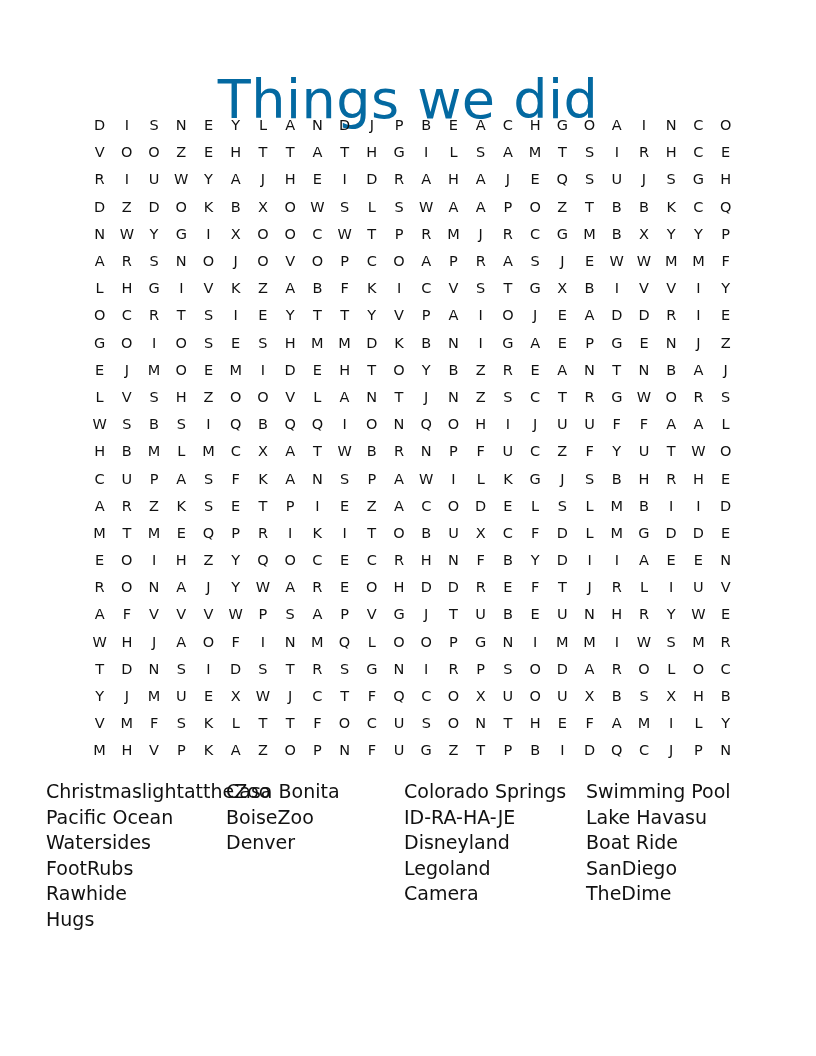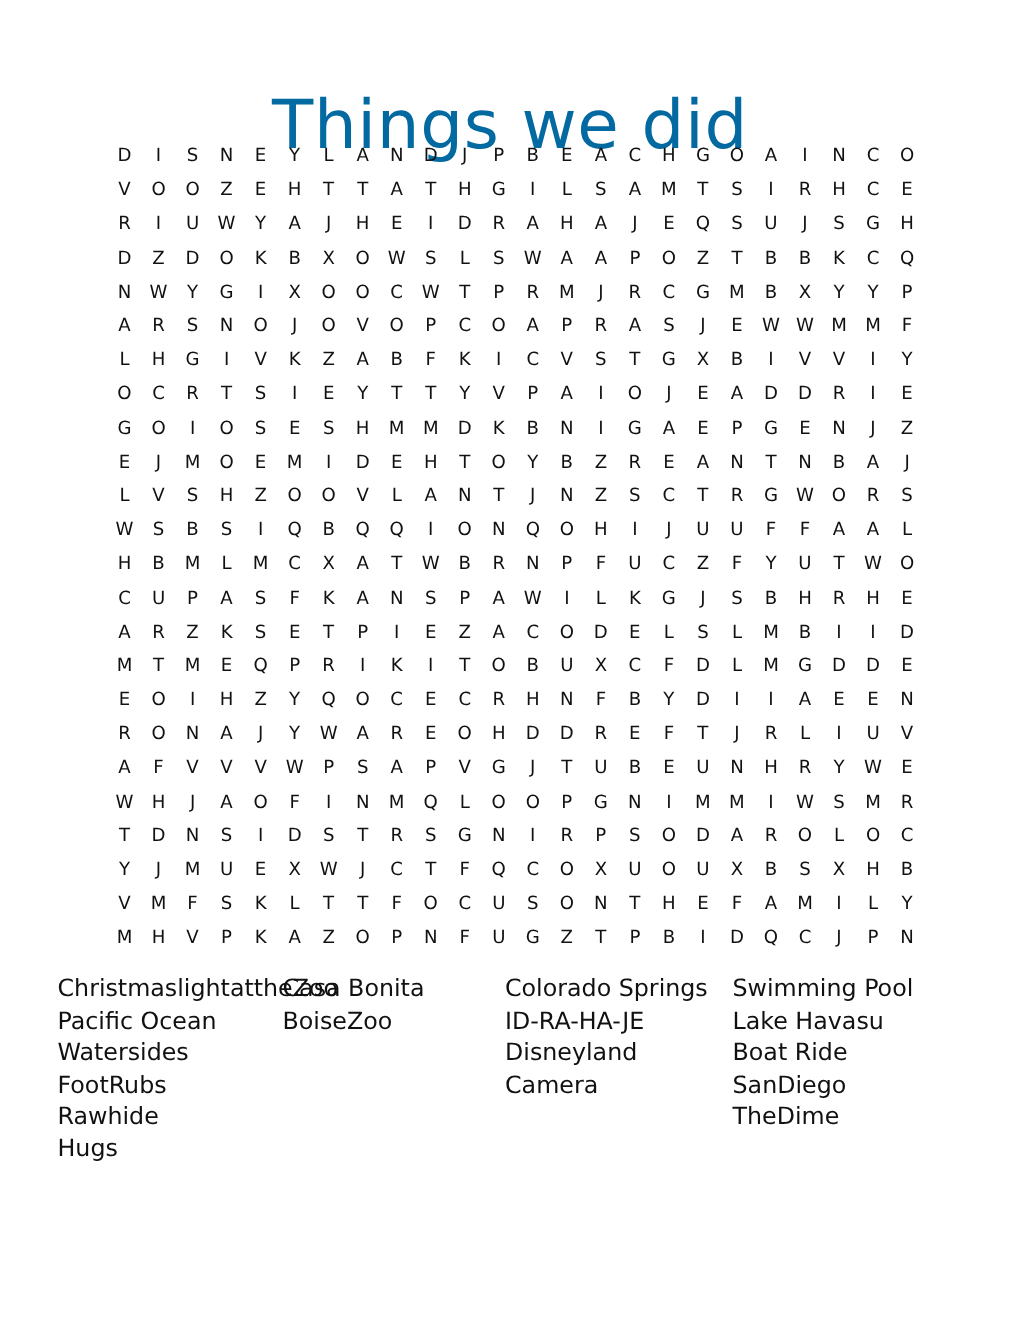--- a/index.html
+++ b/index.html
@@ -728,25 +728,27 @@
         <div class="word-item">ChristmaslightattheZoo</div>
         <div class="word-item">Pacific Ocean</div>
         <div class="word-item">Watersides</div>
         <div class="word-item">FootRubs</div>
         <div class="word-item">Rawhide</div>
         <div class="word-item">Hugs</div>
       </div>
       <div class="word-col word-col-2">
         <div class="word-item">Casa Bonita</div>
         <div class="word-item">BoiseZoo</div>
+        <div class="word-item">Denver</div>
       </div>
       <div class="word-col word-col-3">
         <div class="word-item">Colorado Springs</div>
         <div class="word-item">ID-RA-HA-JE</div>
         <div class="word-item">Disneyland</div>
+        <div class="word-item">Legoland</div>
         <div class="word-item">Camera</div>
       </div>
       <div class="word-col word-col-4">
         <div class="word-item">Swimming Pool</div>
         <div class="word-item">Lake Havasu</div>
         <div class="word-item">Boat Ride</div>
         <div class="word-item">SanDiego</div>
         <div class="word-item">TheDime</div>
       </div>
     </div>

